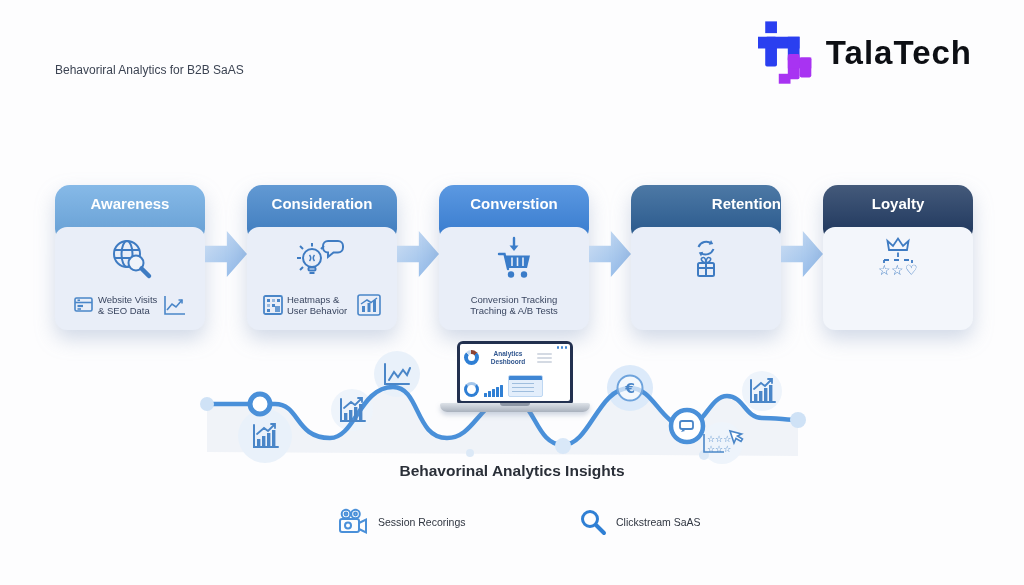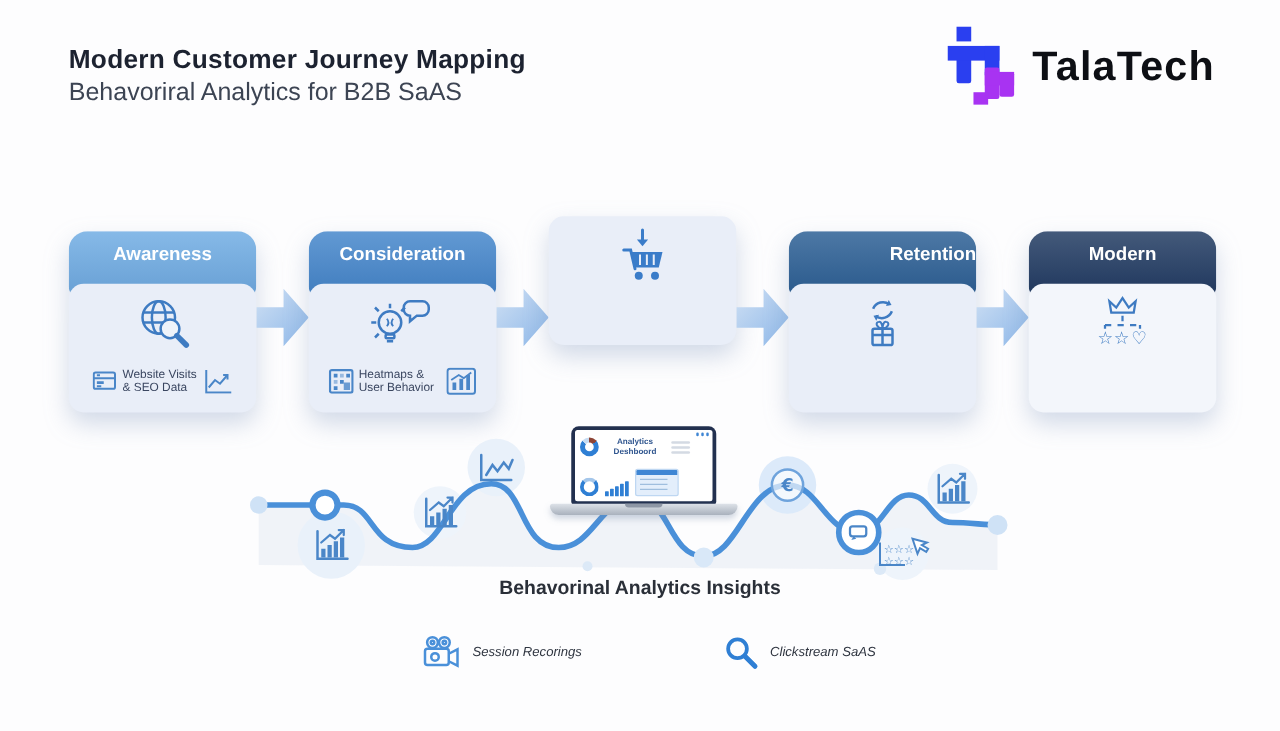--- a/index.html
+++ b/index.html
@@ -1,21 +1,21 @@
 <!DOCTYPE html>
 <html><head>
 <meta charset="utf-8">
 <style>
   html,body{margin:0;padding:0;background:#ffffff;}
   .page{position:relative;width:1024px;height:585px;background:#fdfdfe;overflow:hidden;
         font-family:"Liberation Sans",sans-serif;}
 
   
   .title{position:absolute;left:55px;top:36px;font-size:21px;font-weight:bold;color:#1c2230;letter-spacing:.2px;}
-  .subtitle{position:absolute;left:55px;top:63px;font-size:20px;color:#3c4453;}
+  .subtitle{position:absolute;left:55px;top:63px;font-size:12px;color:#3c4453;}
   .logo{position:absolute;right:52px;top:20px;display:flex;align-items:center;gap:12px;}
   .logo-text{font-size:33px;font-weight:bold;color:#0d0f14;letter-spacing:1px;}
 
   
   .stages{position:absolute;left:55px;top:185px;width:918px;display:flex;justify-content:space-between;align-items:flex-start;}
   .stage{width:150px;height:145px;filter:drop-shadow(0 9px 10px rgba(96,126,173,.28));}
   .stage-header{height:54px;border-radius:15px 15px 10px 10px;text-align:center;
       background-image:linear-gradient(rgba(255,255,255,.16),rgba(0,0,30,.08));}
   .stage-header span{display:inline-block;margin-top:10px;font-size:15px;font-weight:bold;color:#ffffff;}
   .stage-body{height:103px;margin-top:-12px;border-radius:12px;background:#e9eef8;
@@ -50,30 +50,29 @@
   .mini-panel i{display:block;width:22px;height:1.5px;background:#9fbede;margin:2.5px 3px 0;}
   .laptop-base{width:150px;height:9px;margin-top:-1px;border-radius:2px 2px 7px 7px;
       background:linear-gradient(#dde2e8,#a9b1bd);position:relative;box-shadow:0 3px 5px rgba(120,140,170,.35);}
   .laptop-base::after{content:"";position:absolute;left:60px;top:0;width:30px;height:3px;border-radius:0 0 3px 3px;background:#8e97a5;}
 
   
   .wave-svg{position:absolute;left:0;top:0;z-index:1;pointer-events:none;}
   .insights-title{position:absolute;left:0;top:462px;width:100%;text-align:center;
       font-size:15.5px;font-weight:bold;color:#2a2f38;z-index:6;}
   .legend-item{position:absolute;display:flex;align-items:center;gap:9px;z-index:6;}
-  .legend-item .lbl{font-size:10.5px;color:#2f3540;font-style:italic;}
+  .legend-item .lbl{font-size:10.5px;color:#2f3540;}
   .li-0{left:337px;top:508px;}
   .li-1{left:579px;top:508px;}
 </style>
 </head>
 <body>
 
 <div class="page">
 
-  <div class="title">Modern Customer Journey Mapping</div>
   <div class="subtitle">Behavoriral Analytics for B2B SaAS</div>
 
   <div class="logo">
     <svg width="56" height="66" viewBox="0 0 62 70">
       <g fill="#2a3ff0">
         <rect x="8" y="0" width="13" height="13"></rect>
         <rect x="8" y="17" width="13" height="33" rx="2"></rect>
         <rect x="0" y="17" width="46" height="13"></rect>
         <rect x="33" y="17" width="13" height="26"></rect>
       </g>
@@ -224,38 +223,44 @@
             </g>
             <path d="M4,10 L10,6 L14,8.5 L20,4" fill="none" stroke="#4a86c8" stroke-width="1.5"></path>
           </svg>
         </div>
       </div>
     </div>
 
     <div class="arrow"></div>
 
     <div class="stage">
+      <div class="stage-header" style="background-color: rgb(60, 133, 220);">
+        <span>Converstion</span>
+      </div>
       <div class="stage-body">
         <div class="stage-icon">
           <svg width="56" height="52" viewBox="0 0 56 52">
             <g stroke="#3a7cc9" stroke-width="2.4" fill="none" stroke-linecap="round">
               <line x1="28" y1="3" x2="28" y2="12"></line>
             </g>
             <path d="M23.5,10.5 L28,16 L32.5,10.5 Z" fill="#3a7cc9"></path>
             <path d="M13,19 h5.5 l3.5,15" stroke="#3a7cc9" stroke-width="2.4" fill="none" stroke-linecap="round"></path>
             <path d="M19,20.5 H44 L41,33 H22 Z" fill="#3a7cc9"></path>
             <g stroke="#e9eef8" stroke-width="1.6">
               <line x1="26" y1="22.5" x2="26" y2="31"></line>
                 <line x1="31.5" y1="22.5" x2="31.5" y2="31"></line>
                 <line x1="37" y1="22.5" x2="37" y2="31"></line>
             </g>
             <circle cx="25" cy="39.5" r="3.2" fill="#3a7cc9"></circle>
             <circle cx="38" cy="39.5" r="3.2" fill="#3a7cc9"></circle>
           </svg>
         </div>
+        <div class="caption-row">
+          <div class="caption center">Conversion Tracking Traching &amp; A/B Tests</div>
+        </div>
       </div>
     </div>
 
     <div class="arrow"></div>
 
     <div class="stage">
       <div class="stage-header" style="background-color: rgb(43, 95, 148); text-align: right;">
         <span>Retention</span>
       </div>
       <div class="stage-body">
@@ -270,21 +275,21 @@
             <path d="M28,28 c-5,-1 -6,-5 -3,-5.5 c2,-.4 3,2.5 3,5.5 c0,-3 1,-5.9 3,-5.5 c3,.5 2,4.5 -3,5.5 z" stroke-width="1.6"></path>
           </svg>
         </div>
       </div>
     </div>
 
     <div class="arrow"></div>
 
     <div class="stage">
       <div class="stage-header" style="background-color: rgb(32, 58, 97);">
-        <span>Modern</span>
+        <span>Loyalty</span>
       </div>
       <div class="stage-body">
         <div class="stage-icon">
           <svg width="60" height="50" viewBox="0 0 60 50" fill="none" stroke="#3e7bc2" stroke-width="1.8">
             <path d="M21,15 l-1.5,-9 5.5,5 5,-7.5 5,7.5 5.5,-5 -1.5,9 z"></path>
             <line x1="30" y1="17.5" x2="30" y2="22"></line>
             <path d="M16,25 h8 M26,25 h8 M36,25 h8" stroke-dasharray="5 3"></path>
             <line x1="16" y1="25" x2="16" y2="28"></line>
               <line x1="44" y1="25" x2="44" y2="28"></line>
             <text x="10" y="40" font-size="14" fill="#3e7bc2" stroke="none" font-family="DejaVu Sans, sans-serif">☆</text>

